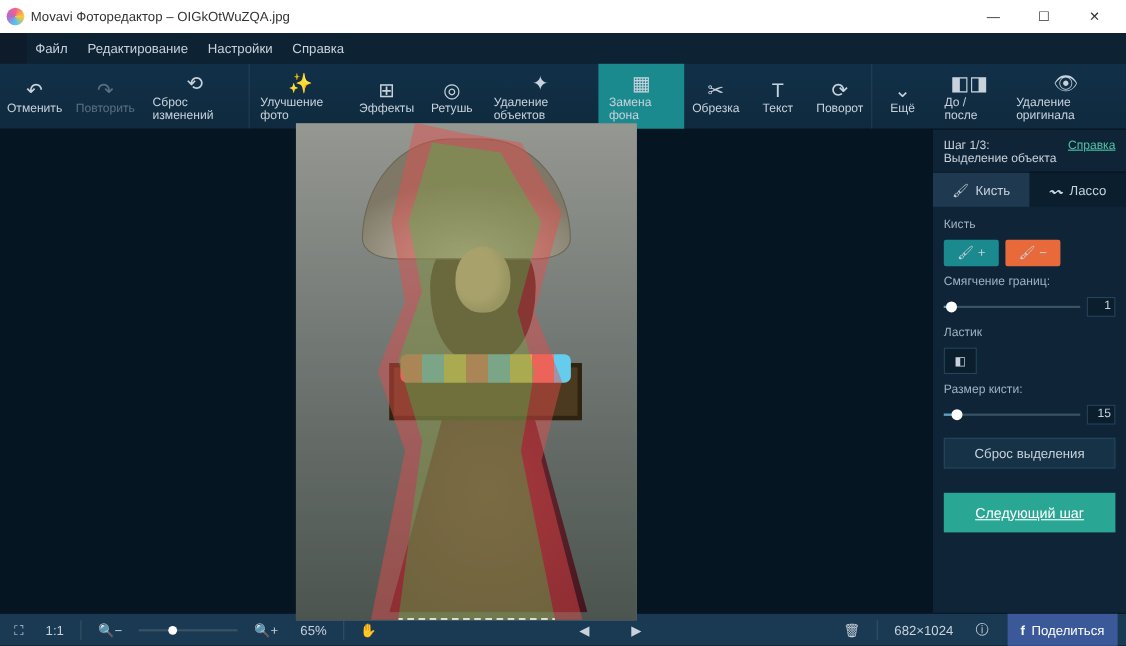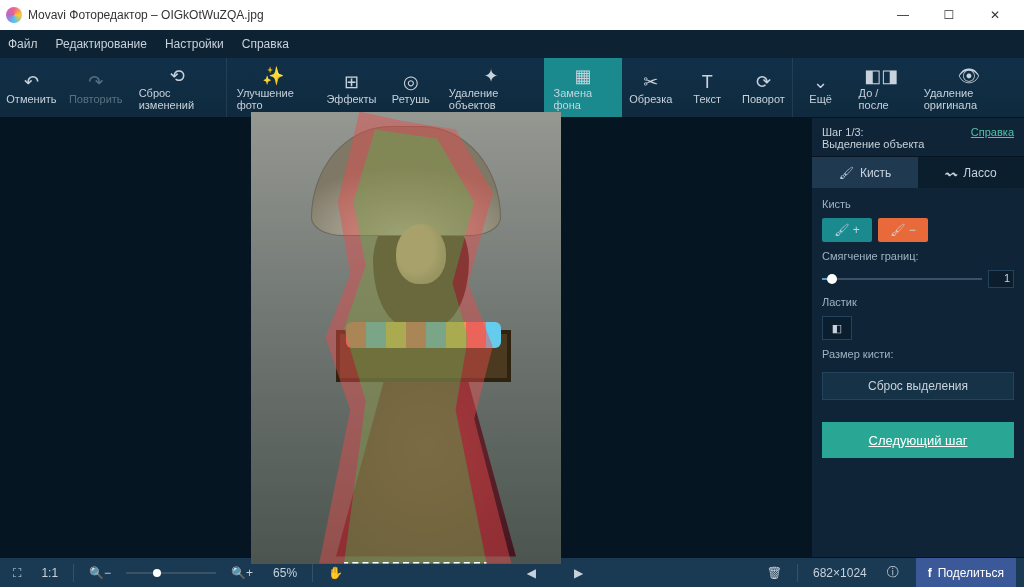--- a/index.html
+++ b/index.html
@@ -5,21 +5,21 @@
   * { box-sizing: border-box; margin: 0; padding: 0; font-family: "Segoe UI", Arial, sans-serif; }
   body { width: 1024px; height: 587px; background: #0d1b2a; display: flex; flex-direction: column; overflow: hidden; font-size: 12px; color: #c8d2dc; }
 
   
   .titlebar { height: 30px; background: #fff; display: flex; align-items: center; padding: 0 6px; color: #333; }
   .titlebar .logo { width: 16px; height: 16px; border-radius: 50%; background: conic-gradient(#f06292,#ffca28,#4fc3f7,#ba68c8,#f06292); margin-right: 6px; }
   .titlebar .title { flex: 1; font-size: 12px; }
   .winbtn { width: 46px; height: 30px; display: flex; align-items: center; justify-content: center; color: #333; }
 
   
-  .menubar { height: 28px; background: #0d2233; display: flex; align-items: center; padding: 0 8px; gap: 18px; font-size: 12px; }
+  .menubar { height: 28px; background: #0d2233; display: flex; align-items: center; padding: 0 8px; gap: 18px; font-size: 12px; margin-left: 24px; }
   .menubar span { cursor: default; }
 
   
   .toolbar { height: 60px; background: linear-gradient(#113048,#0f2a3e); display: flex; align-items: stretch; border-bottom: 1px solid #07131e; }
   .tbtn { display: flex; flex-direction: column; align-items: center; justify-content: center; padding: 0 10px; font-size: 11px; color: #c8d2dc; min-width: 56px; }
   .tbtn.active { background: #1b8a8f; }
   .tbtn .ic { font-size: 18px; line-height: 22px; height: 22px; }
   .tbtn.dim { opacity: .4; }
   .toolbar-spacer { flex: 1; }
   .toolbar-sep { width: 1px; background: rgba(255,255,255,.08); }
@@ -32,21 +32,21 @@
   .umbrella { position: absolute; top: 14px; left: 60px; width: 190px; height: 110px; background: radial-gradient(120px 70px at 50% 100%,#c7c3b2 0%,#9a9585 60%,#7f7866 100%); border-radius: 50% 50% 20% 20%/100% 100% 20% 20%; border:1px solid #6c6656; }
   .face { position:absolute; top:112px; left:145px; width:50px; height:60px; border-radius:50% 50% 45% 45%; background:#e8c4a3; box-shadow: inset -6px -6px 10px rgba(0,0,0,.2);}
   .hair { position:absolute; top:95px; left:122px; width:96px; height:120px; background:#3a2620; border-radius:50% 50% 40% 40%/50% 50% 60% 60%; }
   .dress { position:absolute; top:225px; left:75px; width:200px; height:220px; background: radial-gradient(#6b2b33,#42141e); clip-path: polygon(35% 0,65% 0,95% 100%,5% 100%); }
   .traybox { position:absolute; top:218px; left:85px; width:175px; height:52px; background:#4b3a1f; border:4px solid #2e2310; }
   .trayc { position:absolute; top:210px; left:95px; width:155px; height:26px; background: repeating-linear-gradient(90deg,#e76,#e76 20px,#6ce 20px,#6ce 40px,#ed5 40px,#ed5 60px); border-radius:6px;}
   .mask-outer { position:absolute; inset:0; clip-path: polygon(35% 0,48% 2%,66% 4%,78% 18%,70% 38%,78% 52%,72% 68%,84% 100%,22% 100%,32% 66%,24% 50%,32% 36%,28% 20%); background: rgba(233,75,75,.45);}
   .mask-inner { position:absolute; inset:0; clip-path: polygon(40% 4%,60% 6%,72% 20%,65% 38%,70% 50%,66% 66%,76% 100%,30% 100%,37% 64%,30% 48%,37% 34%,33% 20%); background: rgba(50,200,80,.35); border:2px dashed #fff;}
 
   
-  .panel { width: 212px; background: #0f2537; display: flex; flex-direction: column; }
+  .panel { width: 176px; background: #0f2537; display: flex; flex-direction: column; }
   .panel-head { padding: 8px 10px 6px; display: flex; justify-content: space-between; align-items: flex-start; font-size: 11px; }
   .panel-head a { color:#4fc3a8; text-decoration: underline; }
   .subtabs { display: flex; }
   .subtab { flex:1; text-align:center; padding:7px 0; font-size:12px; background:#0b1e2e; border-top:1px solid #07131e; display:flex; align-items:center; justify-content:center; gap:6px;}
   .subtab.active { background:#1f3a50; }
   .panel-body { padding:10px 10px; font-size:11px; display:flex; flex-direction:column; gap:8px; }
   .lbl { color:#9fb2c2; }
   .brush-row { display:flex; gap:6px; }
   .brush-btn { width:50px; height:24px; border-radius:2px; display:flex; align-items:center; justify-content:center; font-size:12px; }
   .brush-add { background:#1b8a8f; }
@@ -202,20 +202,28 @@
         </div>
         <div class="slider-val">1</div>
       </div>
 
       <div class="lbl">Ластик</div>
       <div class="eraser-btn">
           <span>◧</span>
         </div>
 
       <div class="lbl">Размер кисти:</div>
+      <div class="slider-row">
+        <div class="slider">
+          <div class="track"></div>
+            <div class="fill" style="width:10%"></div>
+            <div class="thumb" style="left:10%"></div>
+        </div>
+        <div class="slider-val">15</div>
+      </div>
 
       <div class="btn-wide">Сброс выделения</div>
     </div>
     <div class="btn-next">Следующий шаг</div>
   </div>
 </div>
 
 <div class="statusbar">
   <div class="sb-btn">⛶</div>
   <div class="sb-btn">1:1</div>

